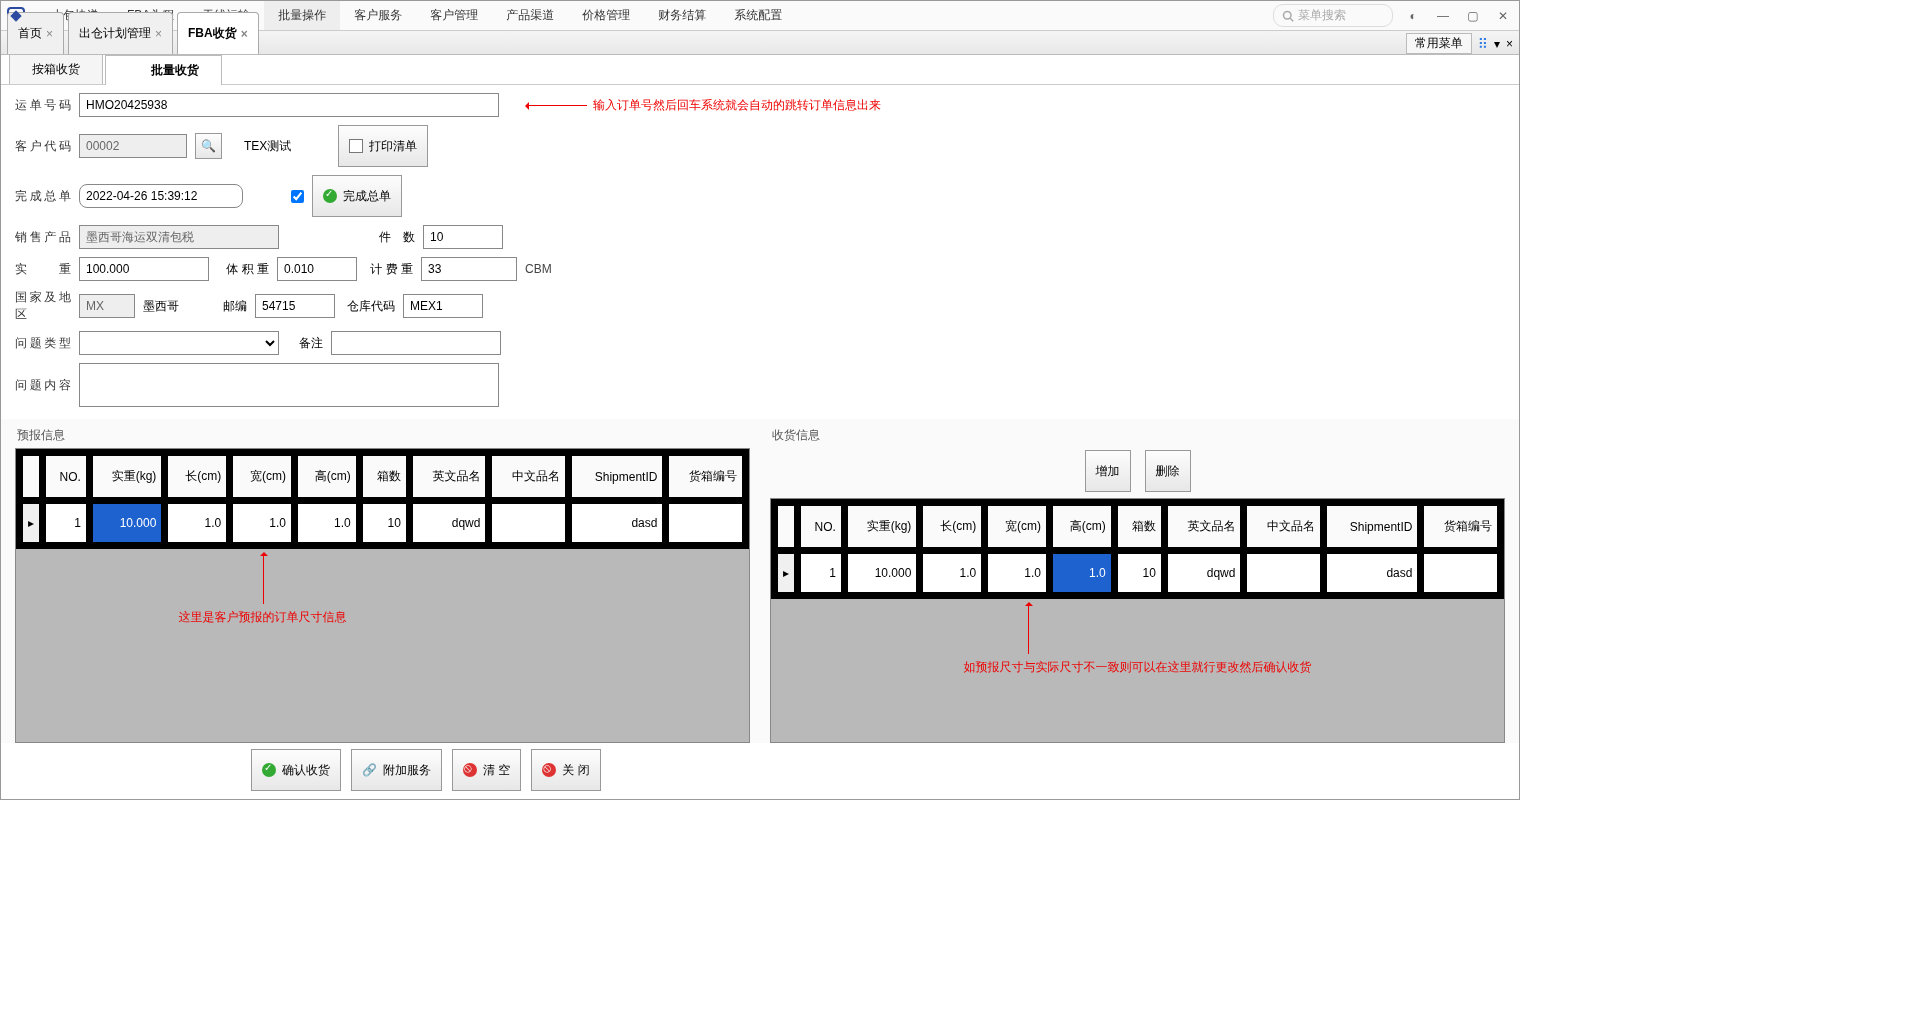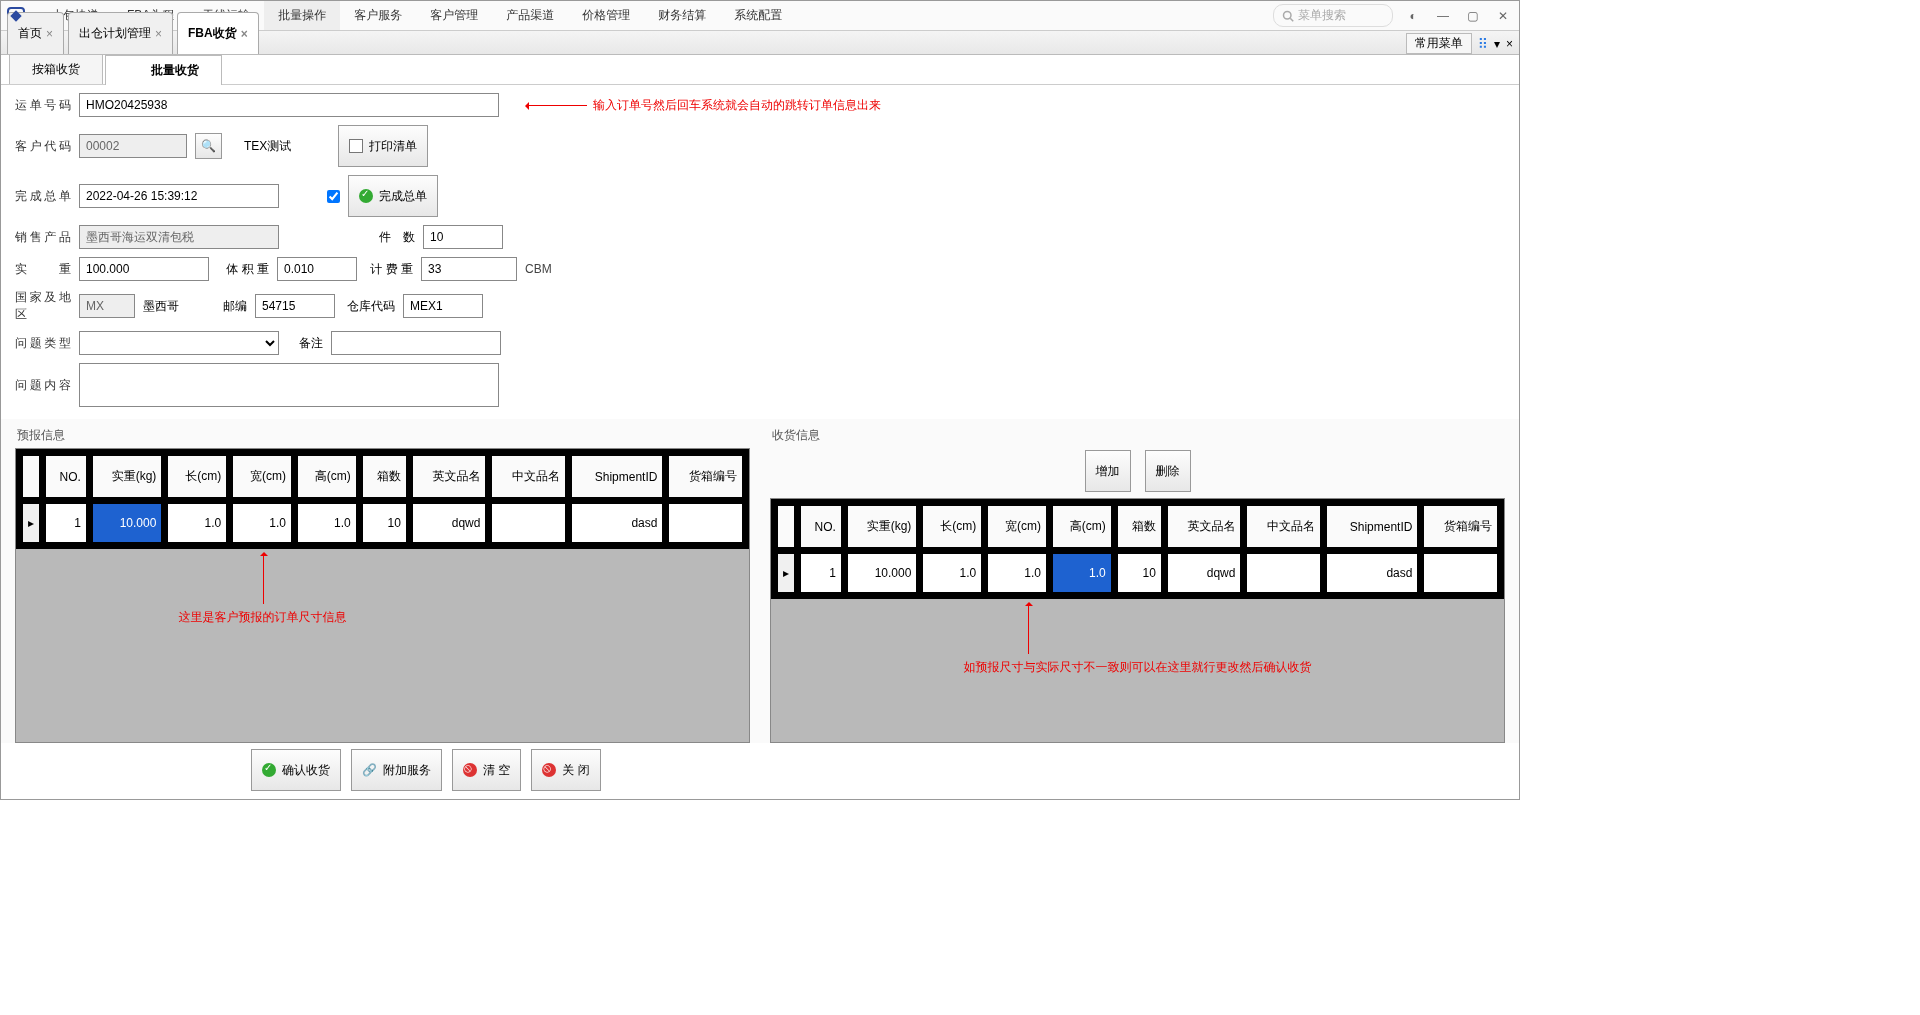--- a/index.html
+++ b/index.html
@@ -151,21 +151,21 @@
           <span>🔍</span>
         </span>
       <span style="width:100px;padding-left:14px">TEX测试</span>
       <span class="btn3d">
           <span class="ico-print"></span>
           <span>打印清单</span>
         </span>
     </div>
     <div class="row">
       <span class="lbl">完成总单</span>
-      <input class="tb" style="width: 200px;" value="2022-04-26 15:39:12">
+      <input class="tb" style="width: 164px; border-radius: 8px;" value="2022-04-26 15:39:12">
       <input type="checkbox" checked="" style="margin-left: 40px;">
       <span class="btn3d">
           <span class="ico-green"></span>
           <span>完成总单</span>
         </span>
     </div>
     <div class="row">
       <span class="lbl">销售产品</span>
       <input class="tb disabled" style="width: 200px;" disabled="" value="墨西哥海运双清包税">
       <span style="width:72px"></span>

